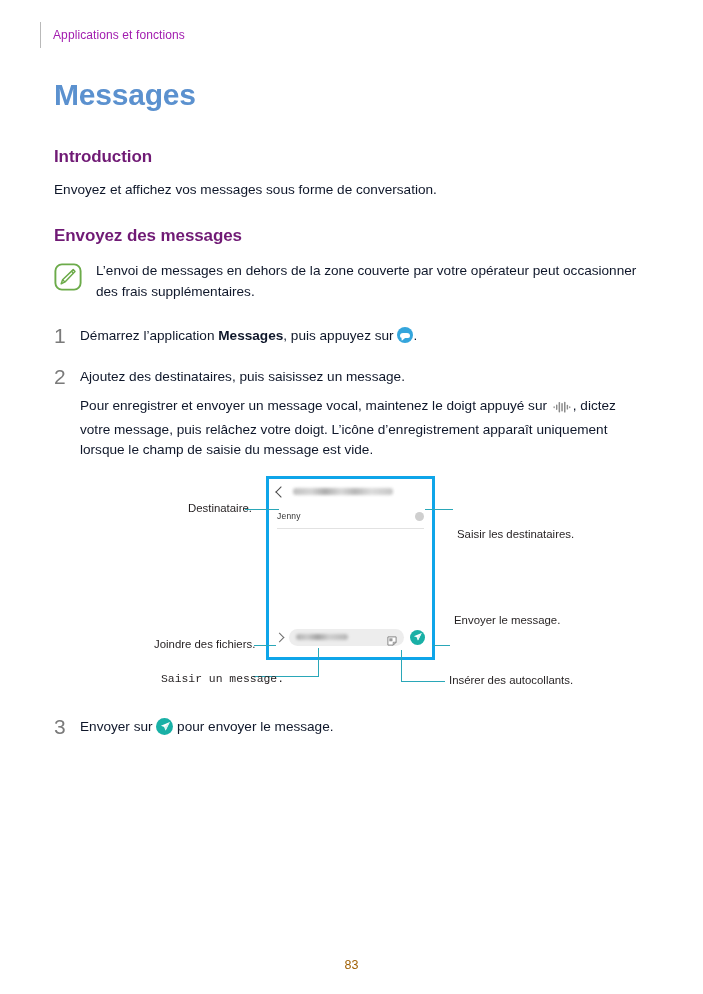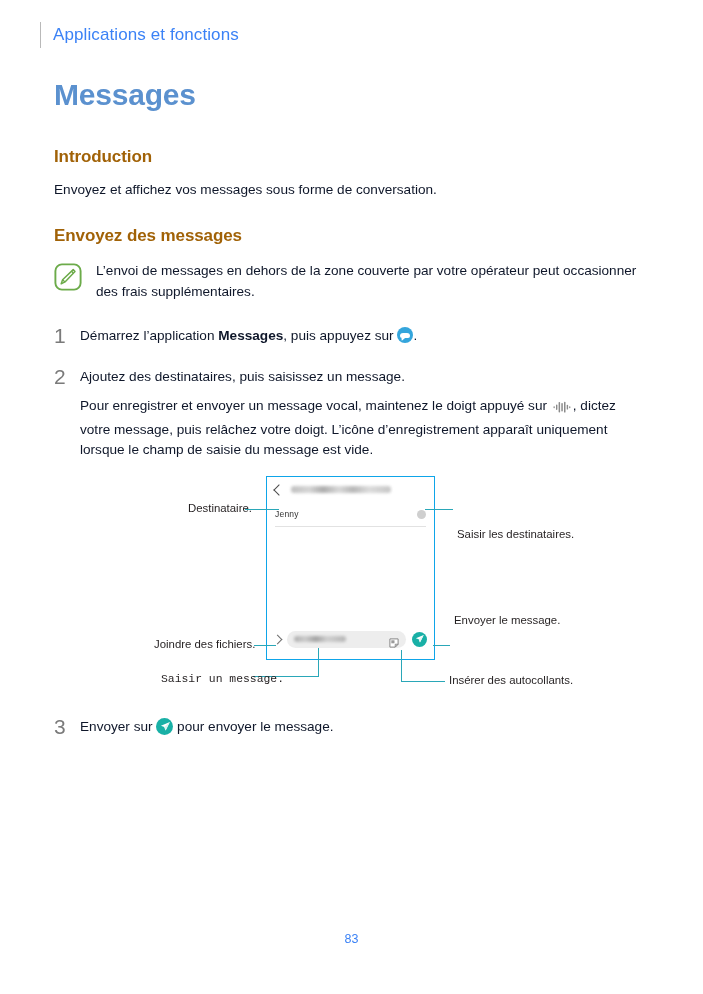--- a/index.html
+++ b/index.html
@@ -25,39 +25,39 @@
     align-items: center;
     gap: 12px;
   }
   .header-rule {
     width: 1px;
     height: 26px;
     background: #b9b9b9;
     margin-left: -14px;
   }
   .header-text {
-    font-size: 17px;
-    color: #3b82f6;
+    font-size: 12px;
+    color: #a21caf;
     letter-spacing: 0.1px;
   }
 
   
   .chapter-title {
     position: absolute;
     left: 54px;
     top: 78px;
     font-size: 30px;
     font-weight: bold;
     color: #5b91cf;
     letter-spacing: -0.2px;
   }
   .h2 {
     font-size: 17px;
     font-weight: bold;
-    color: #a16207;
+    color: #701a75;
     letter-spacing: -0.1px;
   }
   .h2.intro { position: absolute; left: 54px; top: 147px; }
   .h2.send  { position: absolute; left: 54px; top: 226px; }
 
   .body-text {
     font-size: 13.6px;
     line-height: 1.52;
     color: #0f172a;
   }
@@ -158,21 +158,21 @@
   .send-ico svg { position: absolute; left: 3.2px; top: 3.2px; }
 
   
   .mockup {
     position: absolute;
     left: 266px;
     top: 476px;
     width: 169px;
     height: 184px;
     background: #ffffff;
-    border: 1px solid #0ea5e9;
+    border: 3px solid #0ea5e9;
     box-sizing: border-box;
   }
   .mock-topbar {
     height: 25px;
     display: flex;
     align-items: center;
     padding: 0 8px;
     gap: 8px;
   }
   .chev-back {
@@ -270,24 +270,24 @@
     position: absolute;
     background: #2aa7b8;
   }
   .leader.h { height: 1px; }
   .leader.v { width: 1px; }
 
   
   .page-number {
     position: absolute;
     left: 0; right: 0;
-    top: 932px;
+    top: 958px;
     text-align: center;
     font-size: 12.5px;
-    color: #3b82f6;
+    color: #a16207;
   }
 </style>
 </head>
 <body>
 
 <div class="page-header">
   <div class="header-rule"></div>
   <div class="header-text">Applications et fonctions</div>
 </div>
 

